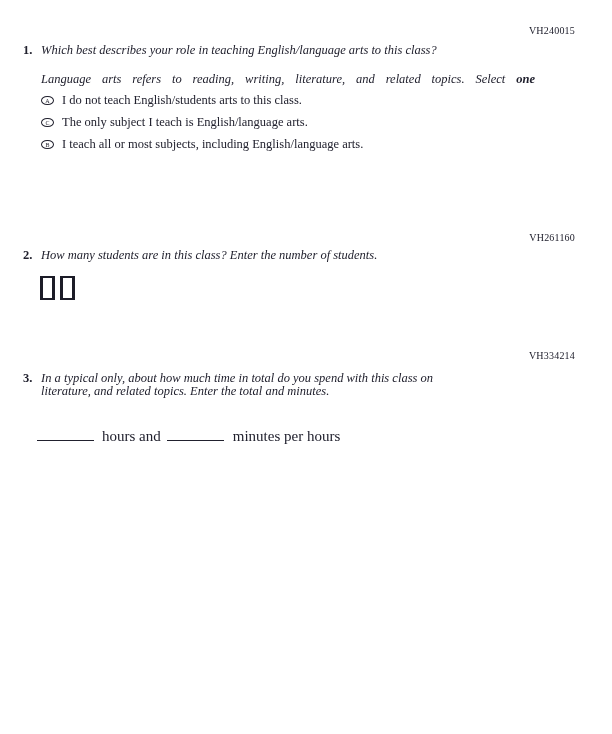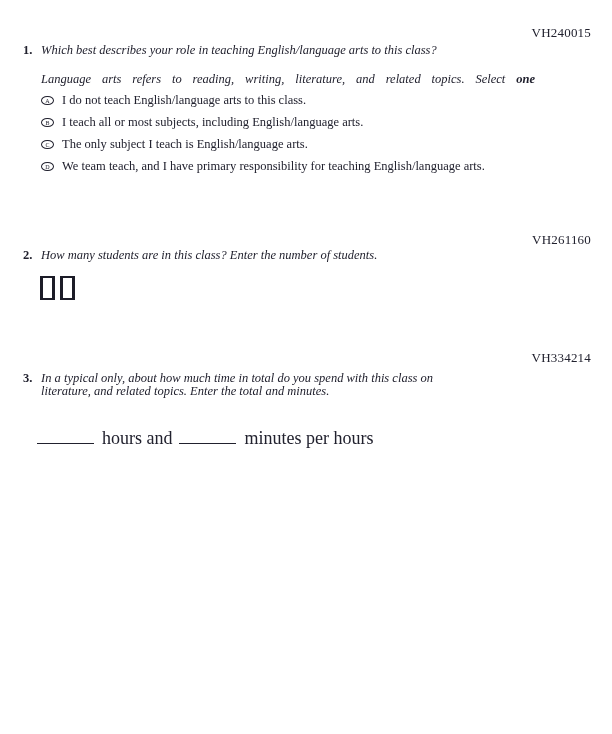--- a/index.html
+++ b/index.html
@@ -7,22 +7,22 @@
     position: relative;
     width: 612px;
     height: 734px;
     background: #ffffff;
     font-family: "Liberation Serif", serif;
     color: #21212e;
     overflow: hidden;
   }
   .qcode {
     position: absolute;
-    right: 21px;
-    font-size: 13px;
+    right: 37px;
+    font-size: 10px;
     letter-spacing: 0.2px;
     color: #21212e;
   }
   .question {
     position: absolute;
     left: 23px;
     width: 514px;
     font-size: 12.5px;
     line-height: 13px;
   }
@@ -83,21 +83,21 @@
     border-style: solid;
     border-color: #1c1c28;
     border-width: 2px 3px;
     margin-right: 5px;
     background: #ffffff;
   }
   .fillin-row {
     position: absolute;
     left: 37px;
     top: 428px;
-    font-size: 18px;
+    font-size: 15px;
     display: flex;
     align-items: baseline;
     white-space: nowrap;
   }
   .blank {
     display: inline-block;
     width: 57px;
     height: 12px;
     border-bottom: 1.3px solid #21212e;
   }
@@ -117,39 +117,33 @@
       <div class="qline">Which best describes your role in teaching English/language arts to this class?</div>
       <div class="qline justified"><span>Language arts refers to reading, writing, literature, and related topics. Select</span> <b>one</b></div>
     </div>
   </div>
 
   <div class="options">
     <div class="option-row">
       <span class="oval">
           <span>A</span>
         </span>
-      <span class="option-label">I do not teach English/language arts to this class.</span>
-    </div>
-    <div class="option-row">
-      <span class="oval">
-          <span>B</span>
-        </span>
-      <span class="option-label">I teach all or most subjects, including English/language arts.</span>
+      <span class="option-label">I do not teach English/students arts to this class.</span>
     </div>
     <div class="option-row">
       <span class="oval">
           <span>C</span>
         </span>
       <span class="option-label">The only subject I teach is English/language arts.</span>
     </div>
     <div class="option-row">
       <span class="oval">
-          <span>D</span>
+          <span>B</span>
         </span>
-      <span class="option-label">We team teach, and I have primary responsibility for teaching English/language arts.</span>
+      <span class="option-label">I teach all or most subjects, including English/language arts.</span>
     </div>
   </div>
 
   <div class="qcode" style="top:232px">VH261160</div>
 
   <div class="question" style="top:249px">
     <span class="qnum">2.</span>
     <div class="qbody">
       <div class="qline">How many students are in this class? Enter the number of students.</div>
     </div>

